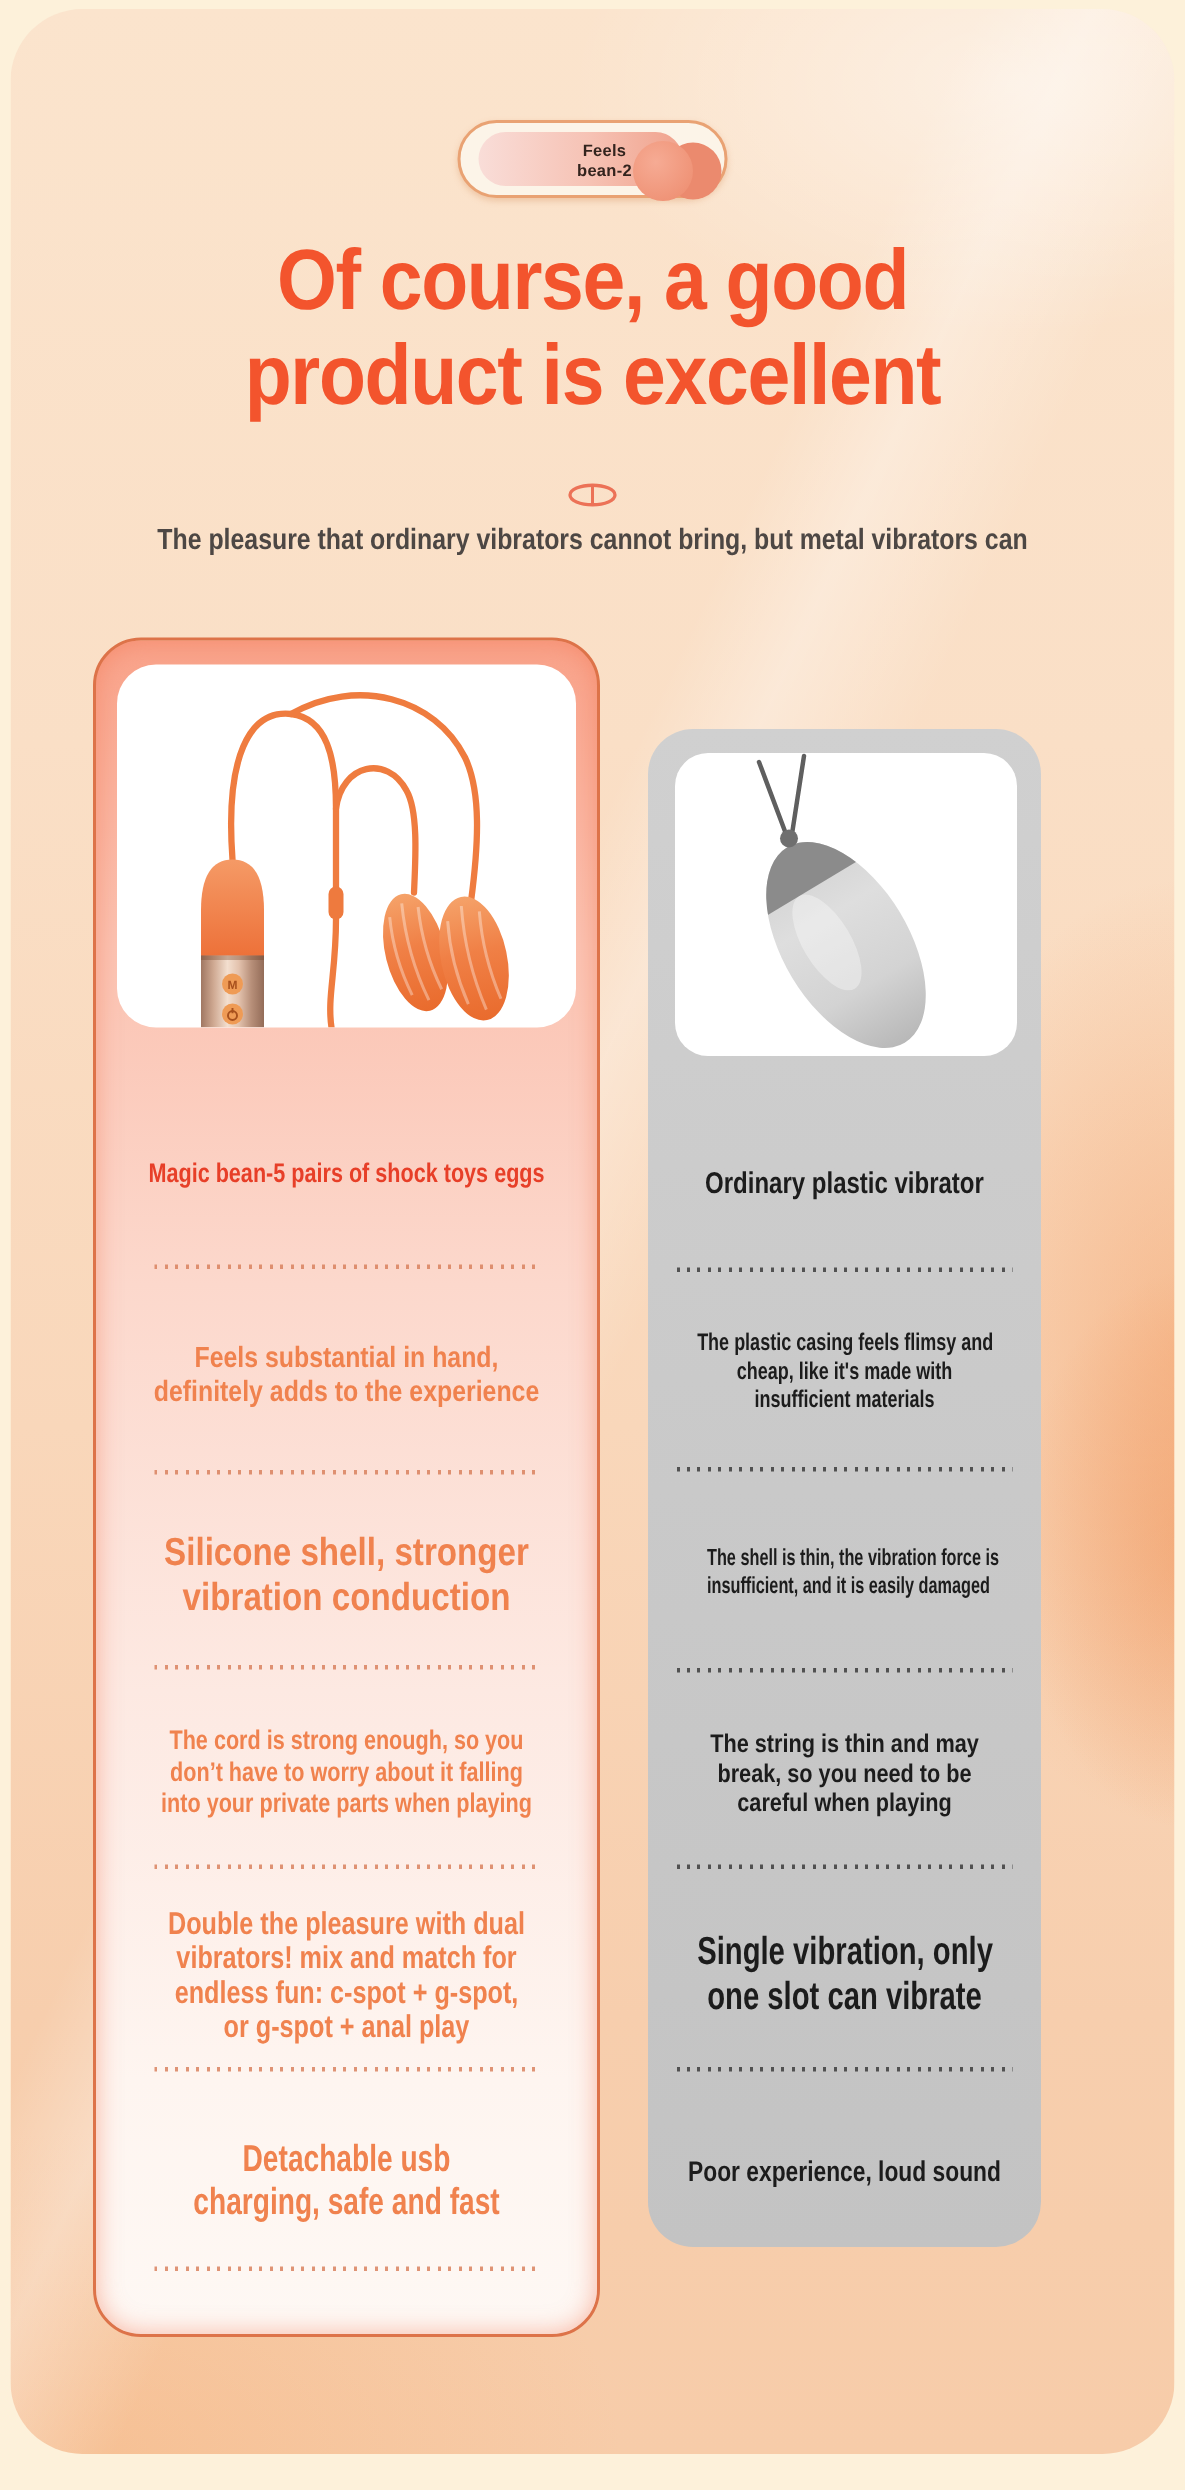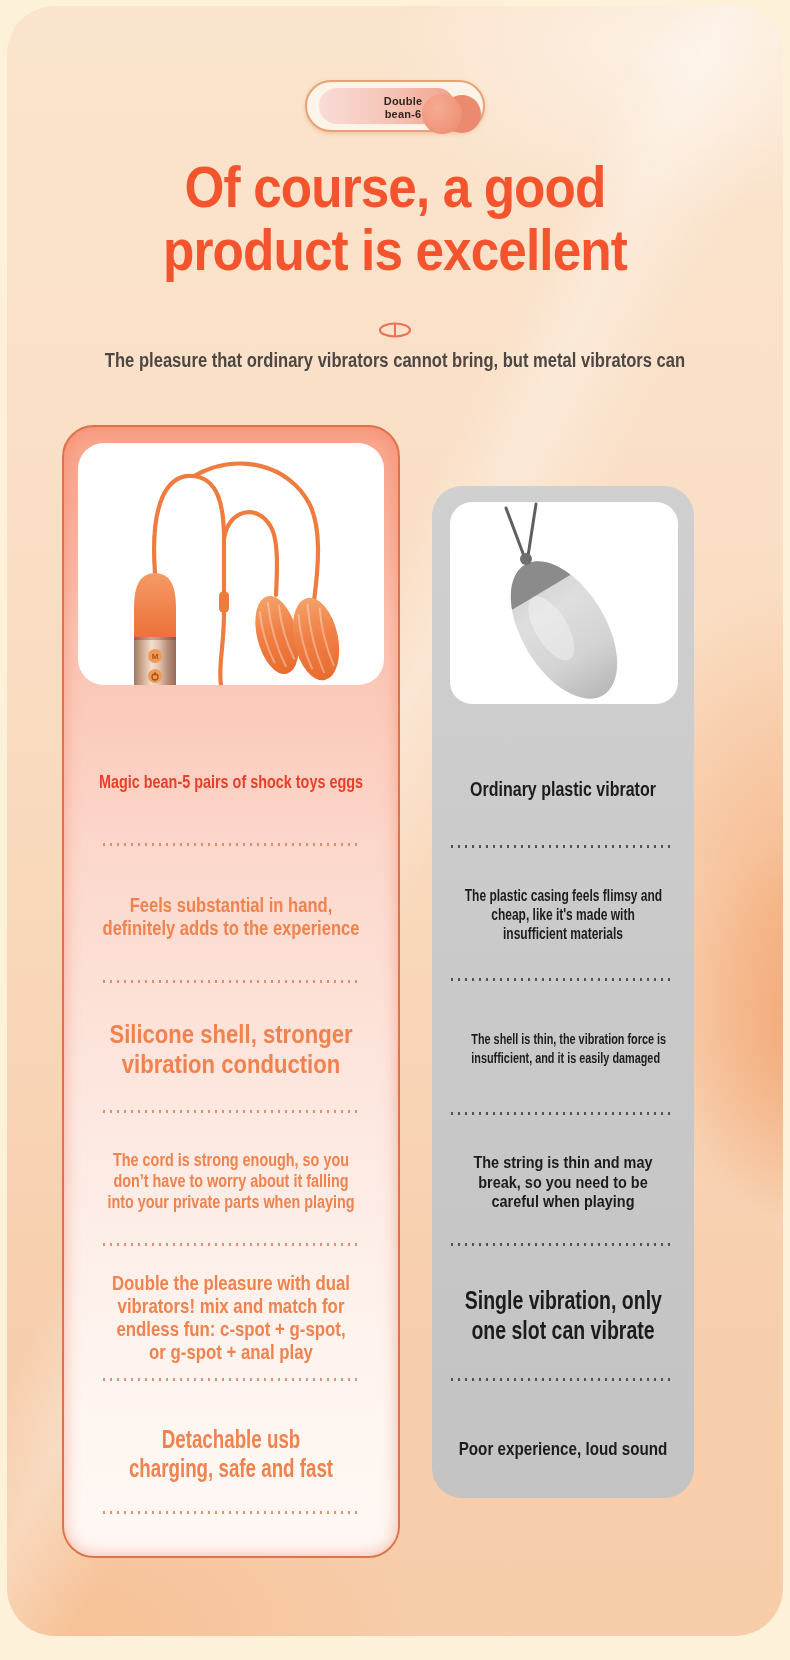--- a/index.html
+++ b/index.html
@@ -87,22 +87,22 @@
 <body>
 
 <div class="page">
   <div class="panel"></div>
 
   <div class="badge">
     <div class="badge-inner">
       <div class="badge-knob knob-back"></div>
       <div class="badge-knob knob-front"></div>
       <div class="badge-text">
-        <span>Double</span>
-        <span>bean-6</span>
+        <span>Feels</span>
+        <span>bean-2</span>
       </div>
     </div>
   </div>
 
   <h1 class="heading sq90">
     <span class="hl">Of course, a good</span>
     <span class="hl">product is excellent</span>
   </h1>
 
   <div class="divider-icon">

